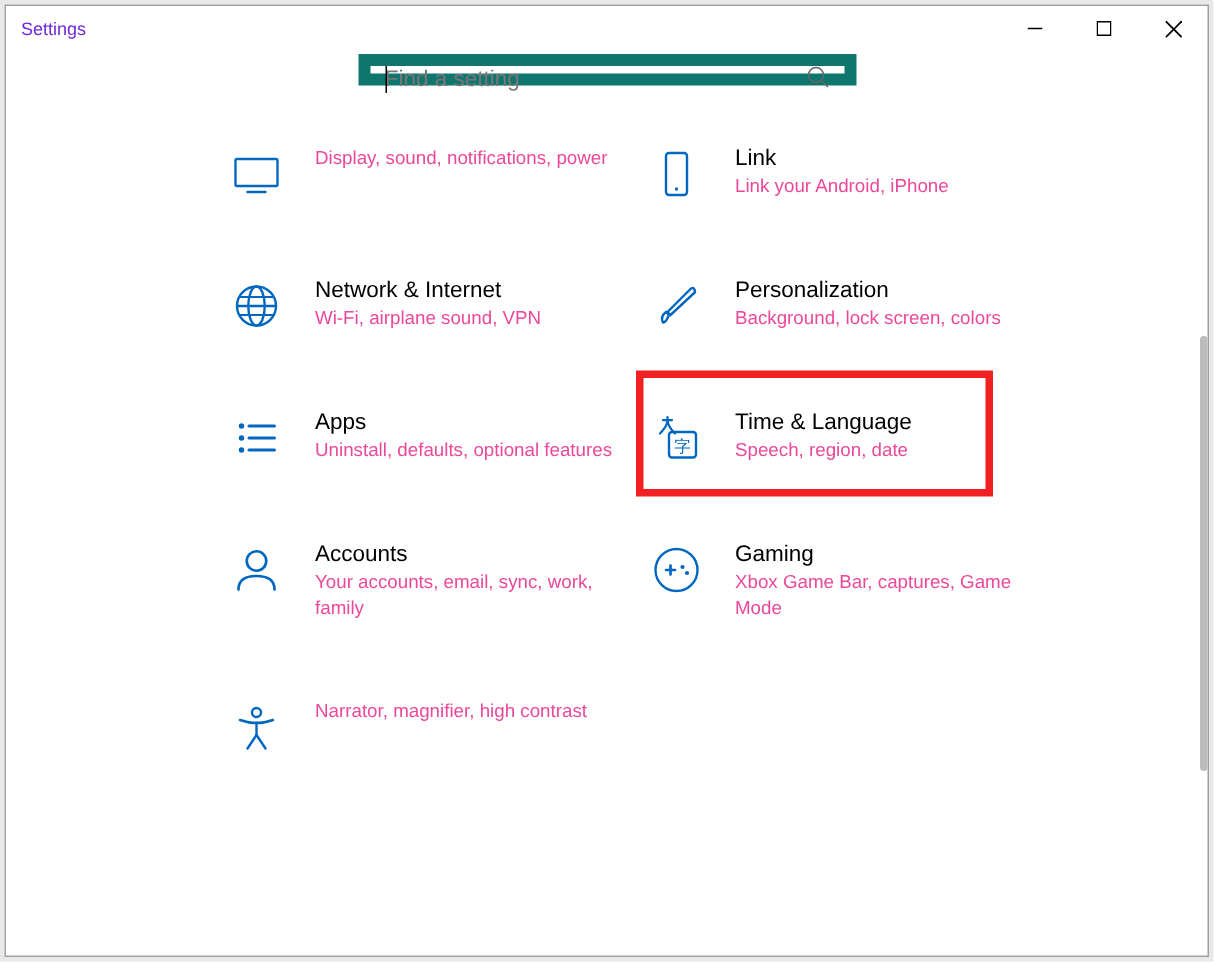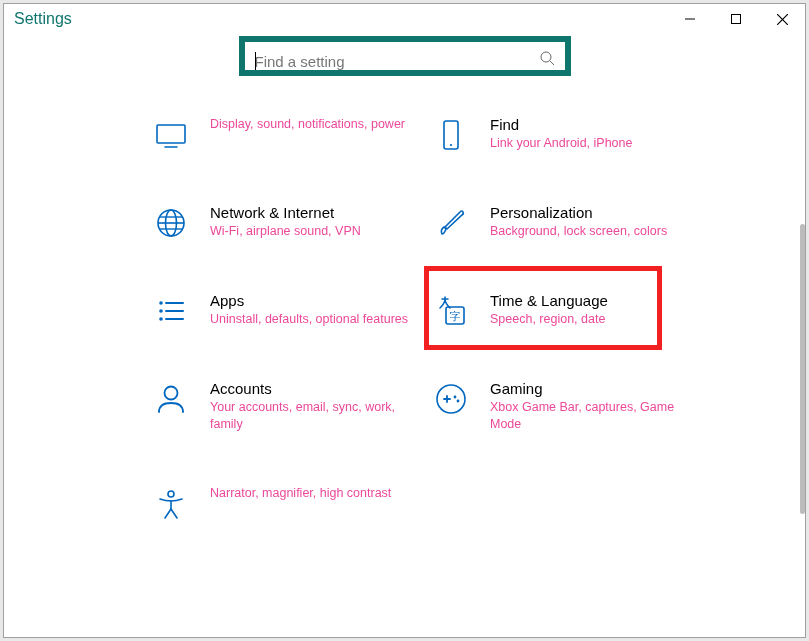--- a/index.html
+++ b/index.html
@@ -19,22 +19,22 @@
       display: flex;
       flex-direction: column;
     }
     .titlebar {
       height: 30px;
       display: flex;
       align-items: center;
       padding-left: 10px;
     }
     .titlebar-title {
-      font-size: 16px;
-      color: #0f766e;
+      font-size: 12px;
+      color: #6d28d9;
     }
     .window-controls {
       margin-left: auto;
       display: flex;
     }
     .win-btn {
       width: 46px;
       height: 30px;
       display: flex;
       align-items: center;
@@ -48,24 +48,24 @@
       position: relative;
     }
     .search-wrap {
       display: flex;
       justify-content: center;
       padding-top: 2px;
       padding-bottom: 40px;
     }
     .search-box {
       width: 332px;
-      height: 40px;
-      border: 6px solid #0f766e;
-      display: flex;
-      align-items: flex-end;
+      height: 21px;
+      border: 8px solid #0f766e;
+      display: flex;
+      align-items: flex-start;
       padding: 0 10px;
       position: relative;
     }
     .search-box input {
       border: none;
       outline: none;
       flex: 1;
       font-size: 15px;
       color: #000;
       font-family: inherit;
@@ -189,21 +189,21 @@
             <div class="cat-desc">Display, sound, notifications, power</div>
           </div>
         </div>
         <div class="cat">
           <div class="cat-icon">
             <svg width="34" height="34" viewBox="0 0 34 34">
               <use href="#phone-icon"></use>
             </svg>
           </div>
           <div class="cat-text">
-            <div class="cat-title">Find</div>
+            <div class="cat-title">Link</div>
             <div class="cat-desc">Link your Android, iPhone</div>
           </div>
         </div>
         <div class="cat">
           <div class="cat-icon">
             <svg width="34" height="34" viewBox="0 0 34 34">
               <use href="#globe-icon"></use>
             </svg>
           </div>
           <div class="cat-text">

